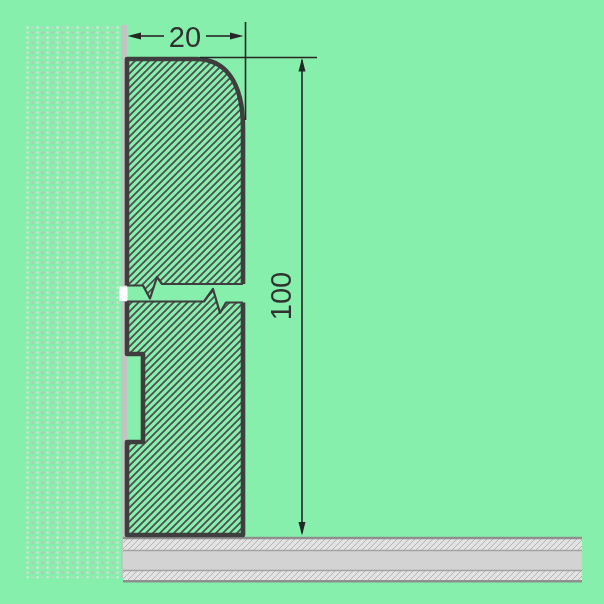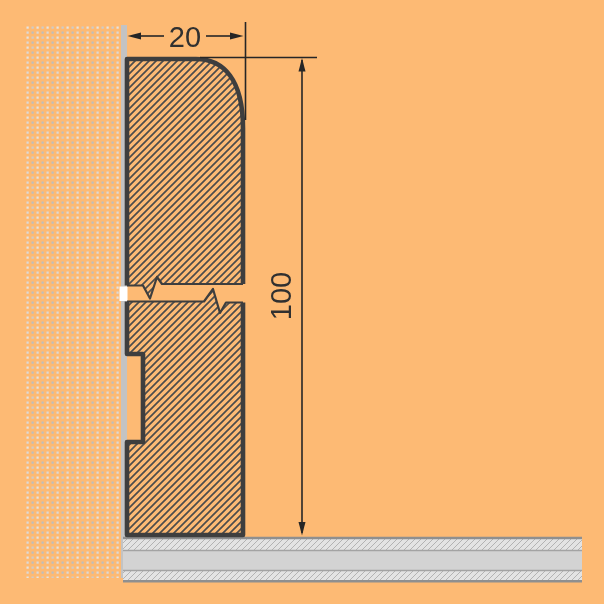--- a/index.html
+++ b/index.html
@@ -7,21 +7,21 @@
     padding: 0;
     background: #ffffff;
     width: 604px;
     height: 604px;
     overflow: hidden;
   }
   .canvas-wrap {
     position: relative;
     width: 604px;
     height: 604px;
-    background: #fdba74;
+    background: #86efac;
   }
   svg text {
     font-family: "Liberation Sans", "DejaVu Sans", sans-serif;
     font-size: 29px;
     font-weight: 400;
   }
 </style>
 </head>
 <body>
 

